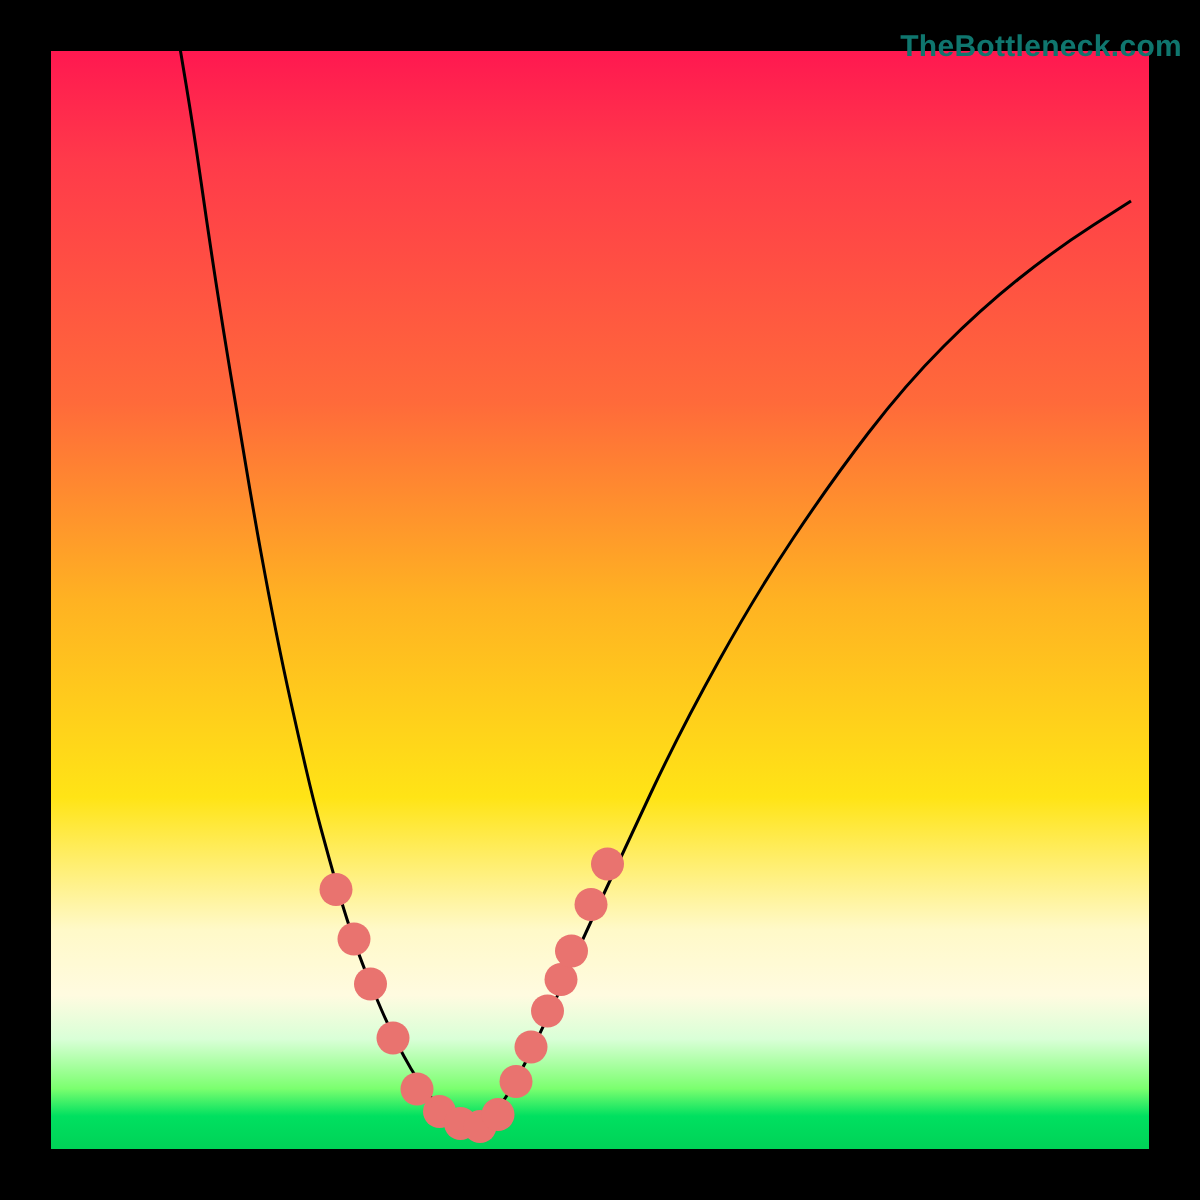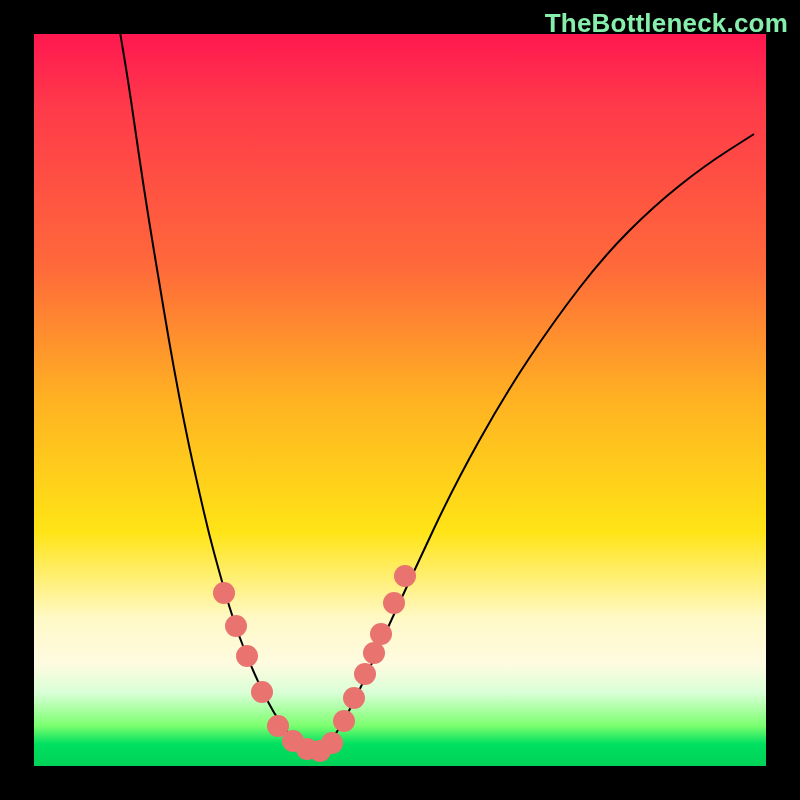--- a/index.html
+++ b/index.html
@@ -1,25 +1,25 @@
 <!DOCTYPE html>
 <html><head>
 <meta charset="utf-8">
 <style>
   * { margin: 0; padding: 0; box-sizing: border-box; }
   html, body { width: 800px; height: 800px; overflow: hidden; background: #000; }
   .stage { position: relative; width: 800px; height: 800px; background: #000; }
   .watermark {
     position: absolute;
-    top: 8px;
+    top: 20px;
     right: 12px;
     font-family: Arial, Helvetica, sans-serif;
-    font-size: 26px;
+    font-size: 20px;
     font-weight: 600;
-    color: #86efac;
+    color: #0f766e;
     letter-spacing: 0.2px;
     z-index: 10;
   }
   .plot-frame {
     position: absolute;
     left: 34px;
     top: 34px;
     width: 732px;   
     height: 732px;
     overflow: hidden;

